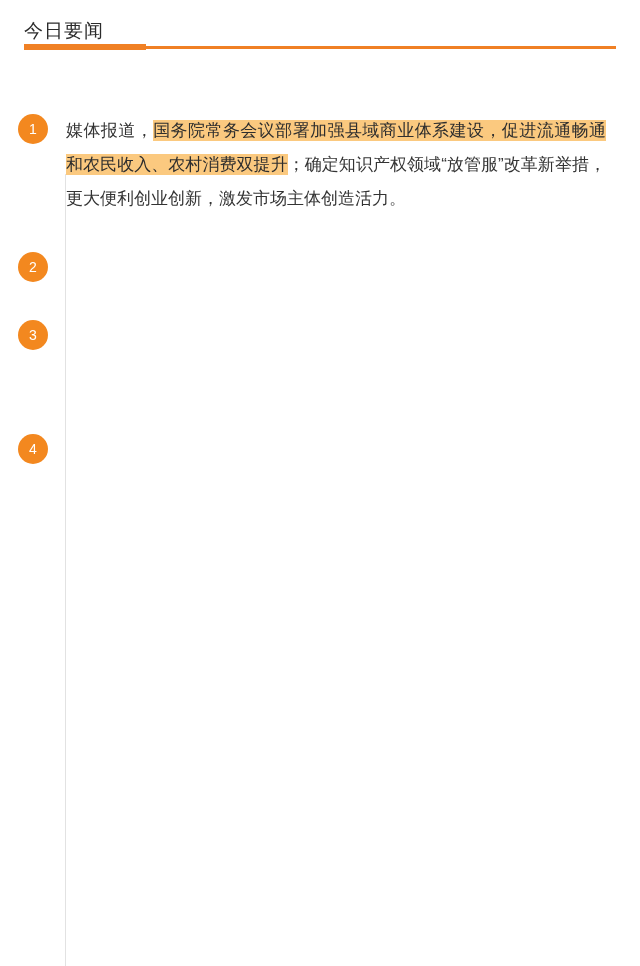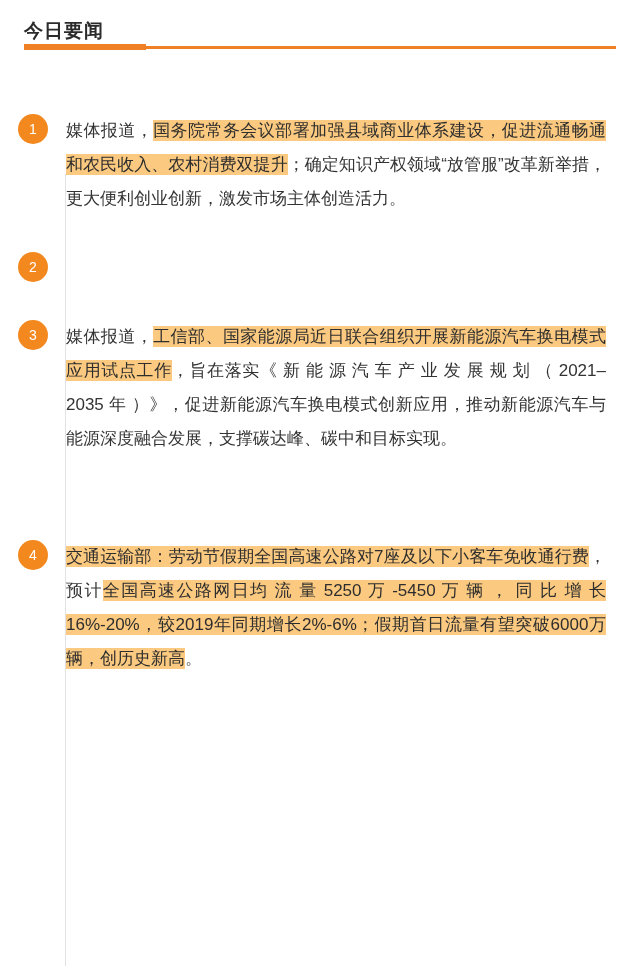--- a/index.html
+++ b/index.html
@@ -22,21 +22,21 @@
   }
   
   .header {
     position: relative;
     padding: 18px 0 0 24px;
     height: 52px;
     box-sizing: border-box;
   }
   .header-title {
     font-size: 19px;
-    font-weight: bold;
+    font-weight: normal;
     color: #2b2b2b;
     letter-spacing: 1px;
     display: inline-block;
     line-height: 26px;
   }
   .header-rule {
     position: absolute;
     left: 24px;
     top: 46px;
     width: 592px;
@@ -141,28 +141,22 @@
     <li class="news-item sp-2">
       <div class="badge-col">
         <div class="badge">2</div>
       </div>
     </li>
 
     <li class="news-item sp-3">
       <div class="badge-col">
         <div class="badge">3</div>
       </div>
-      <div class="content-col">
-        <p class="para"><span>媒体报道，</span><span class="hl">工信部、国家能源局近日联合组织开展新能源汽车换电模式应用试点工作</span><span>，旨在落实《 新 能 源 汽 车 产 业 发 展 规 划 （ 2021–2035 年 ）》，促进新能源汽车换电模式创新应用，推动新能源汽车与能源深度融合发展，支撑碳达峰、碳中和目标实现。</span></p>
-      </div>
     </li>
 
     <li class="news-item sp-4">
       <div class="badge-col">
         <div class="badge">4</div>
-      </div>
-      <div class="content-col">
-        <p class="para"><span class="hl">交通运输部：劳动节假期全国高速公路对7座及以下小客车免收通行费</span><span>，预计</span><span class="hl">全国高速公路网日均 流 量 5250 万 -5450 万 辆 ， 同 比 增 长 16%-20%，较2019年同期增长2%-6%；</span><span class="hl">假期首日流量有望突破6000万辆，创历史新高</span><span>。</span></p>
       </div>
     </li>
   </ul>
 
 </div>
 
 </body></html>

